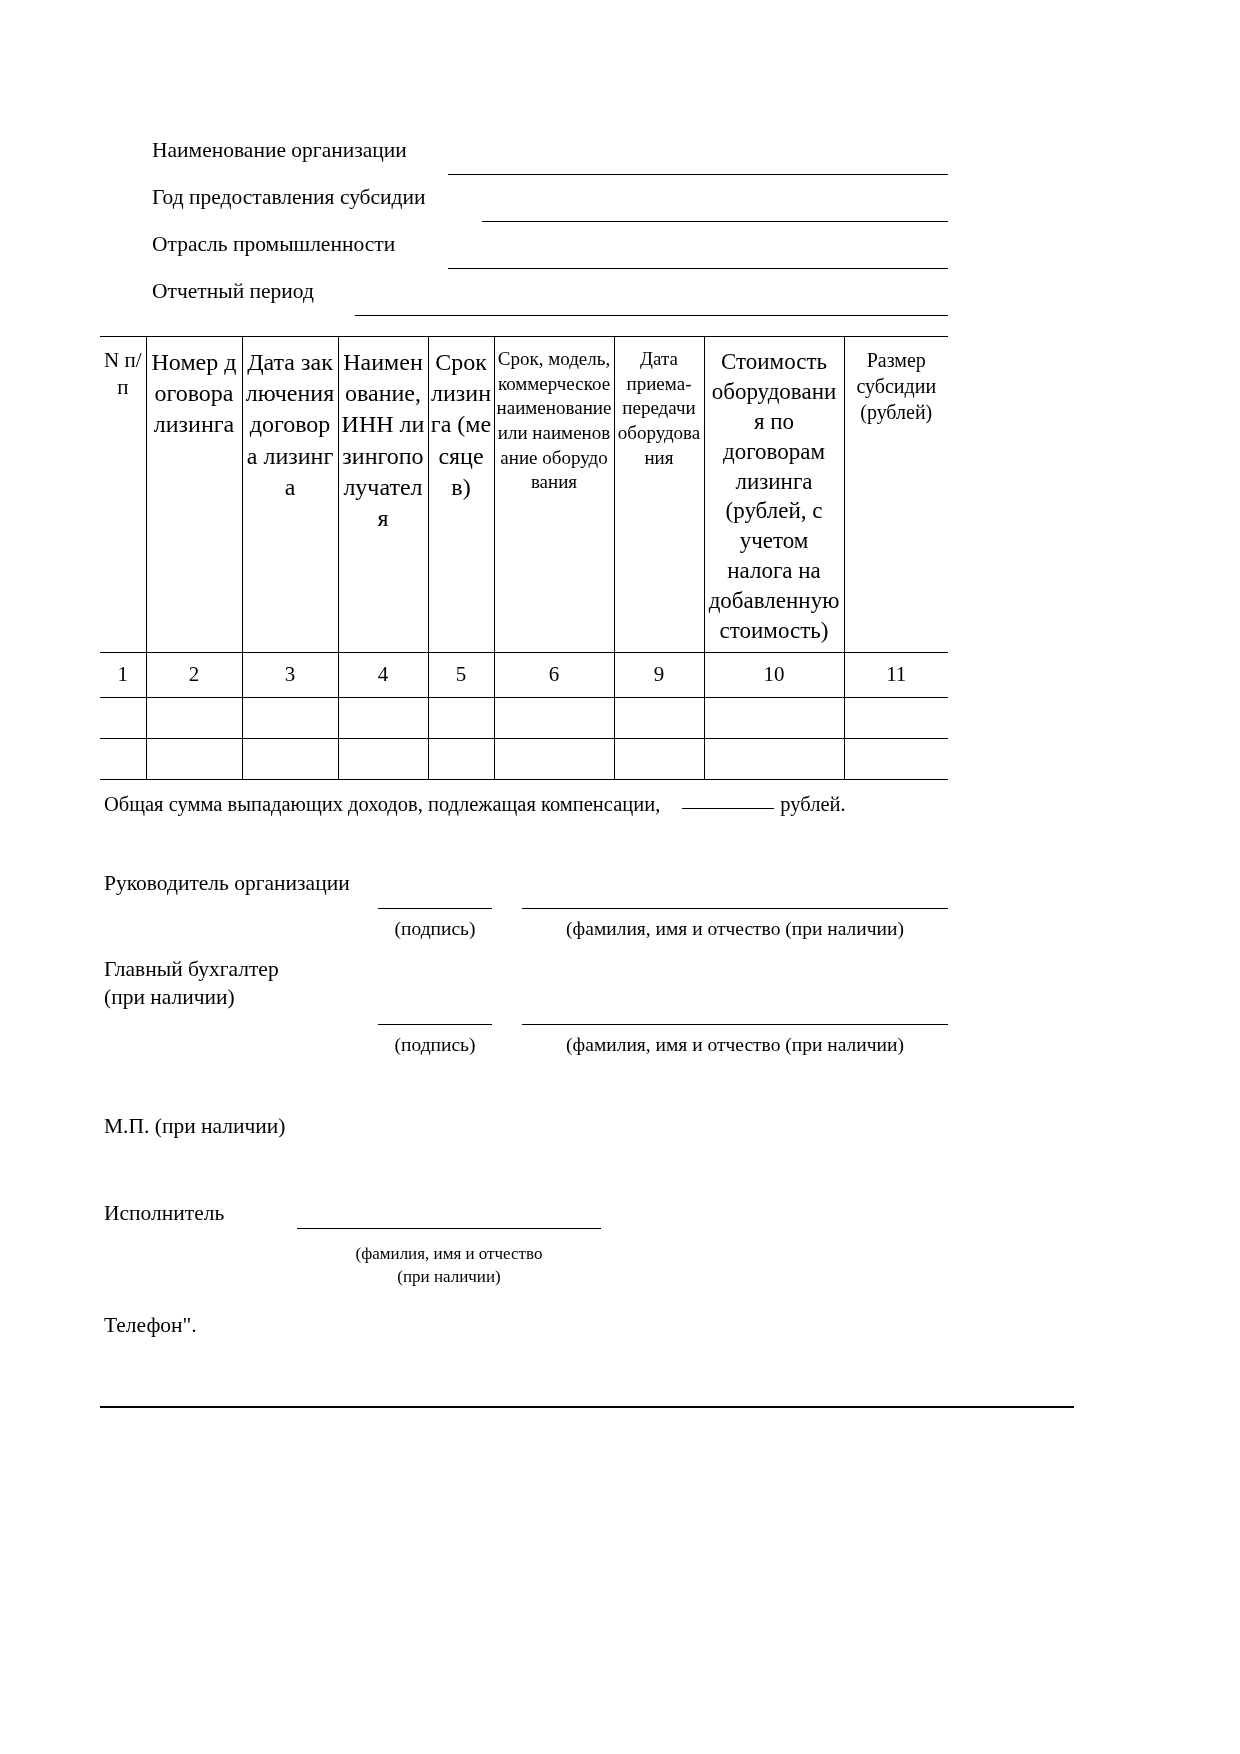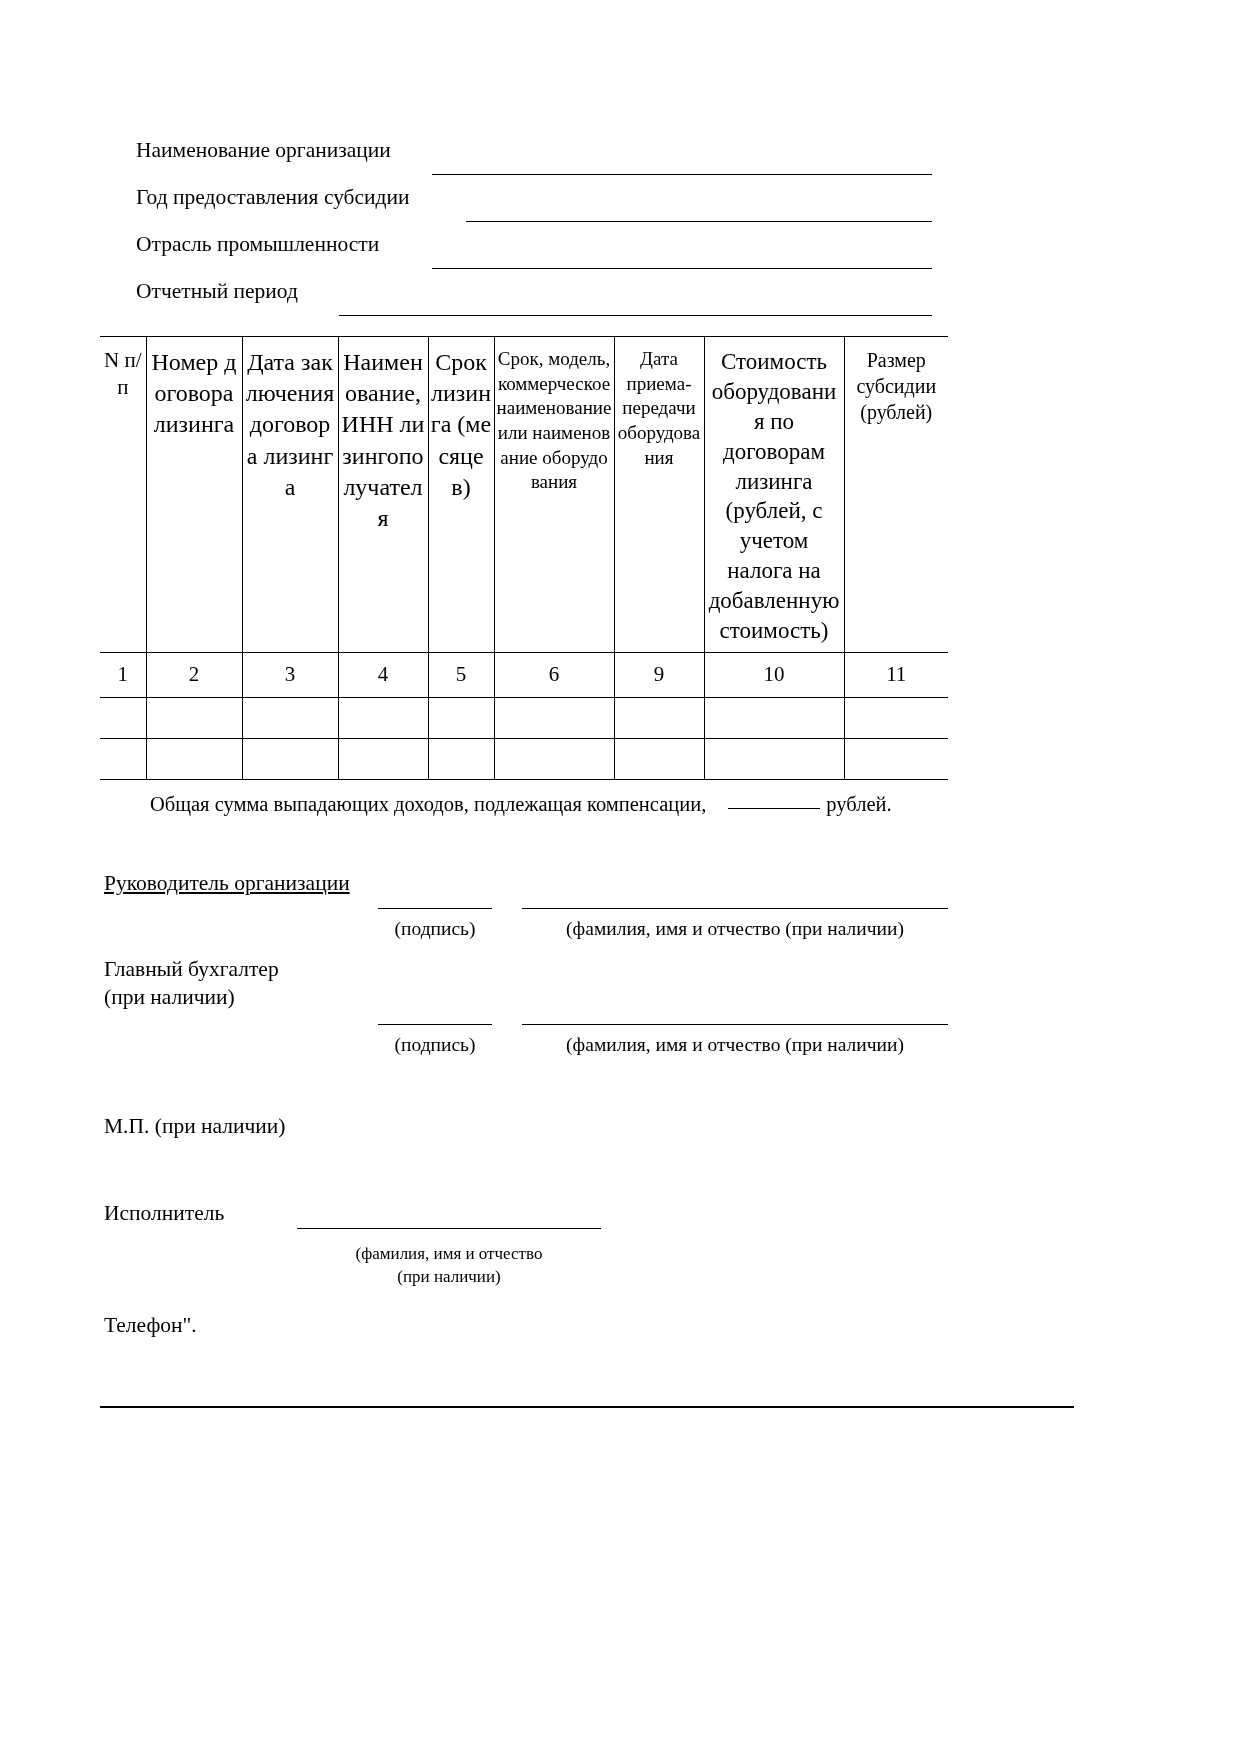--- a/index.html
+++ b/index.html
@@ -21,21 +21,21 @@
     left: 0;
     top: 0;
     width: 1240px;
     height: 1754px;
     box-sizing: border-box;
   }
 
   
   .fields {
     position: absolute;
-    left: 84px;
+    left: 100px;
     top: 134px;
     width: 848px;
     font-family: Liberation Serif, serif;
   }
   .field-row {
     position: relative;
     height: 47px;
   }
   .field-label {
     position: absolute;
@@ -117,21 +117,20 @@
   th.c9 .hcell { font-size: 20px; word-break: normal; }
 
   
   .total-line {
     position: absolute;
     left: 104px;
     top: 793px;
     width: 860px;
     font-size: 20.5px;
     white-space: nowrap;
-    margin-left: 46px;
   }
   .total-gap {
     display: inline-block;
     width: 92px;
     border-bottom: 1.6px solid #000;
     margin: 0 6px 0 22px;
     vertical-align: 2px;
     height: 1px;
   }
 
@@ -317,21 +316,21 @@
 
     </tbody>
       </table>
   </div>
 
   <div class="total-line">
     <span>Общая сумма выпадающих доходов, подлежащая компенсации,</span><span class="total-gap"></span><span>рублей.</span>
   </div>
 
   <div class="sig-block" id="sig-head">
-    <span class="sig-role" style="left:104px; top:4px;text-decoration:underline;">Руководитель организации</span>
+    <span class="sig-role" style="left:104px; top:4px;">Руководитель организации</span>
 
     <div class="sig-rule" style="left:378px; top:42px; width:114px;"></div>
     <div class="sig-rule" style="left:522px; top:42px; width:426px;"></div>
 
     <span class="sig-cap" style="left:378px; top:52px; width:114px;">(подпись)</span>
     <span class="sig-cap" style="left:522px; top:52px; width:426px;">(фамилия, имя и отчество (при наличии)</span>
   </div>
 
   <div class="sig-block" id="sig-acct">
     <span class="sig-role" style="left:104px; top:4px;">Главный бухгалтер</span>

